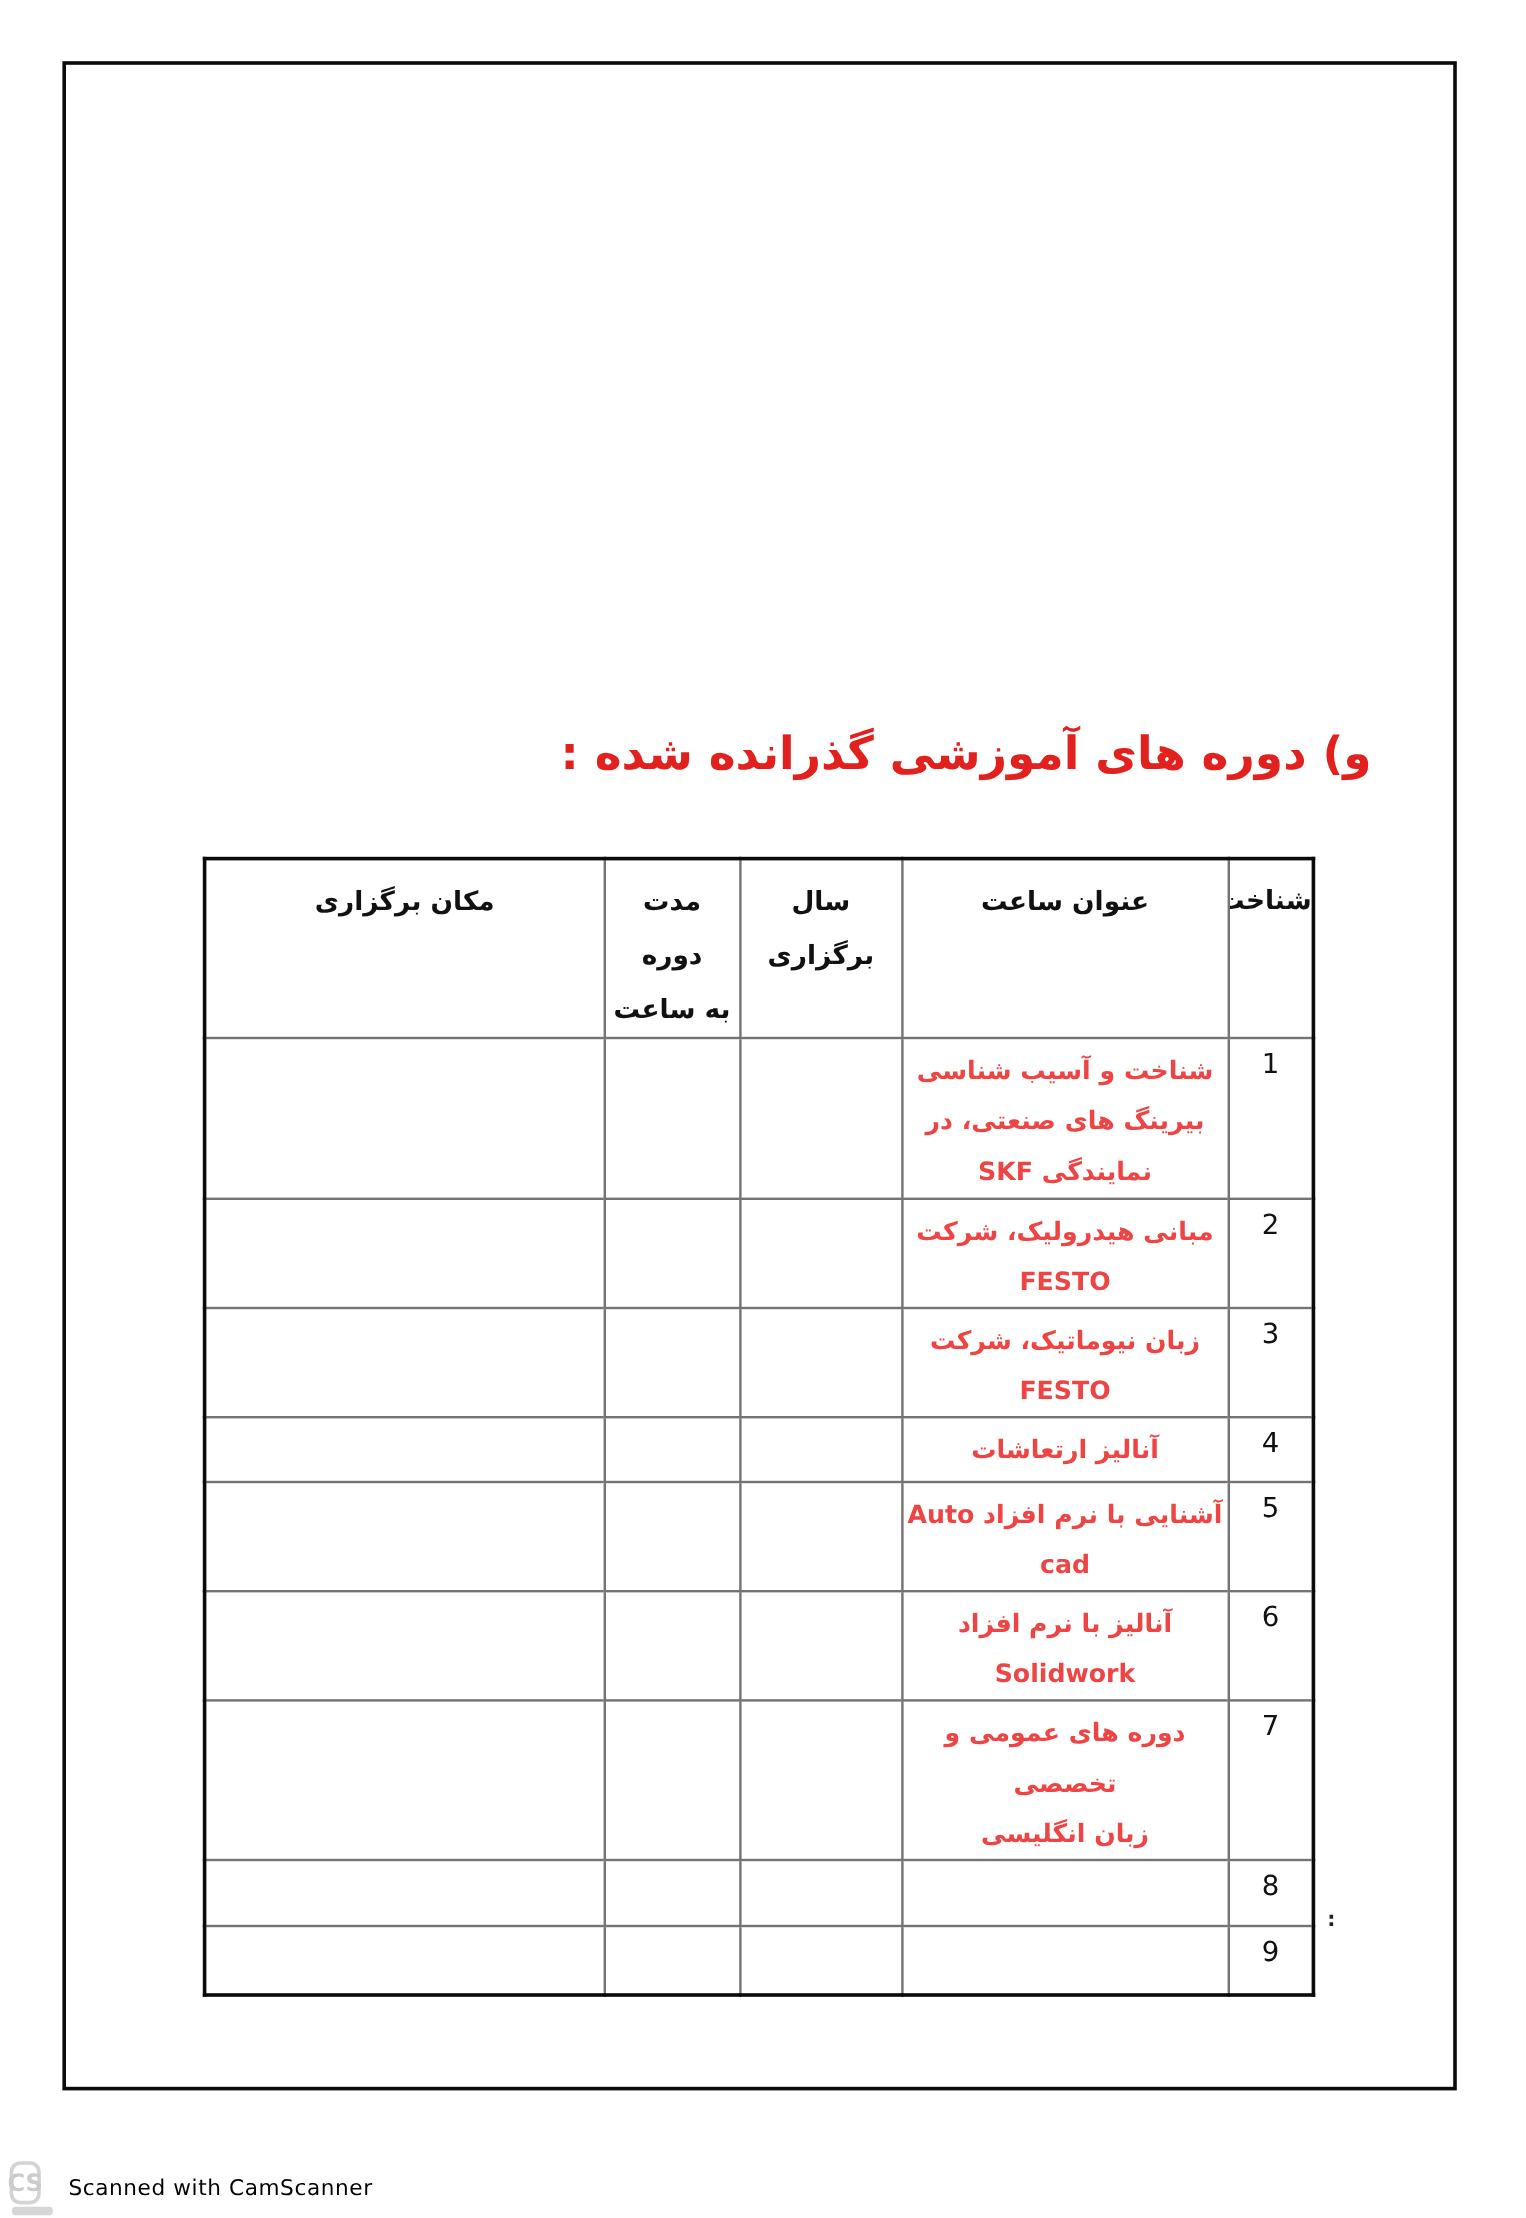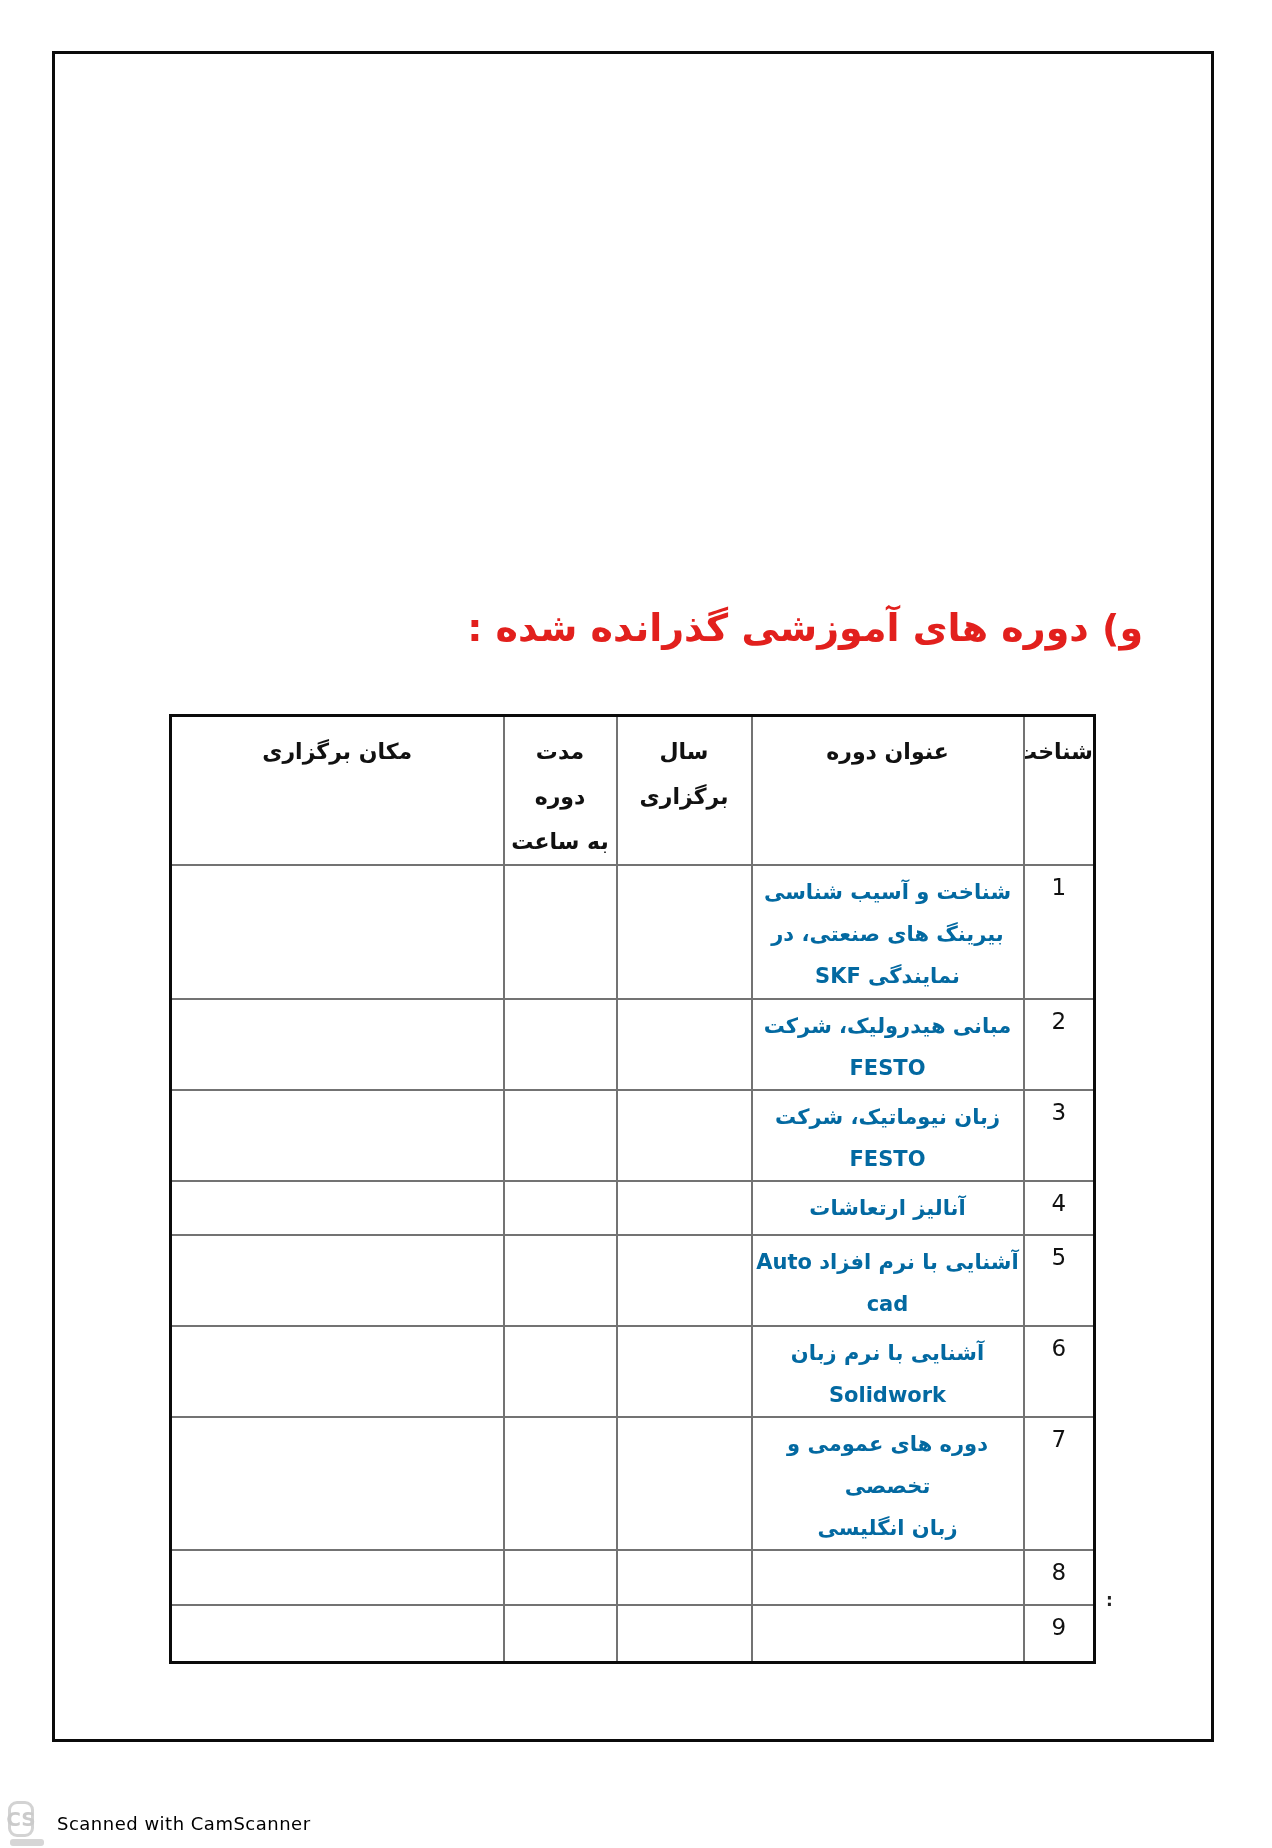--- a/index.html
+++ b/index.html
@@ -35,21 +35,21 @@
     padding-top:12px; line-height:45px;
   }
   .hdr-line, .cell-line { display:block; }
   td.num {
     vertical-align:top; text-align:center;
     font-size:23px; font-weight:400; color:#111;
     padding-top:8px;
   }
   td.course {
     vertical-align:top; text-align:center;
-    font-size:21px; font-weight:bold; color:#0369a1;
+    font-size:21px; font-weight:bold; color:#ef4444;
     line-height:42px; padding-top:5px;
     direction:rtl;
   }
   td.blank { vertical-align:top; }
   .stray-colon {
     position:absolute; left:1106px; top:1590px;
     font-size:17px; color:#222; font-weight:bold;
   }
   .cs-badge {
     position:absolute; left:8px; top:1801px;
@@ -85,21 +85,21 @@
         <col style="width:135px">
         <col style="width:113px">
         <col style="width:333px">
     </colgroup>
     <thead>
       <tr style="height:139px">
         <th>
             <span class="hdr-line">شناخت</span>
           </th>
         <th>
-            <span class="hdr-line">عنوان دوره</span>
+            <span class="hdr-line">عنوان ساعت</span>
           </th>
         <th>
           <span class="hdr-line">سال</span>
           <span class="hdr-line">برگزاری</span>
         </th>
         <th>
           <span class="hdr-line">مدت</span>
           <span class="hdr-line">دوره</span>
           <span class="hdr-line">به ساعت</span>
         </th>
@@ -155,21 +155,21 @@
           <span class="cell-line">آشنایی با نرم افزاد Auto</span>
           <span class="cell-line">cad</span>
         </td>
         <td class="blank"></td>
         <td class="blank"></td>
         <td class="blank"></td>
       </tr>
       <tr style="height:77px">
         <td class="num">6</td>
         <td class="course">
-          <span class="cell-line">آشنایی با نرم زبان</span>
+          <span class="cell-line">آنالیز با نرم افزاد</span>
           <span class="cell-line">Solidwork</span>
         </td>
         <td class="blank"></td>
         <td class="blank"></td>
         <td class="blank"></td>
       </tr>
       <tr style="height:90px">
         <td class="num">7</td>
         <td class="course">
           <span class="cell-line">دوره های عمومی و تخصصی</span>

